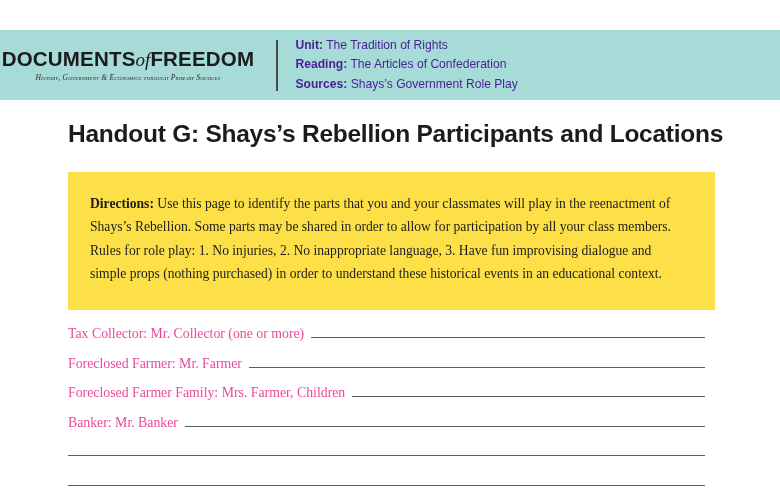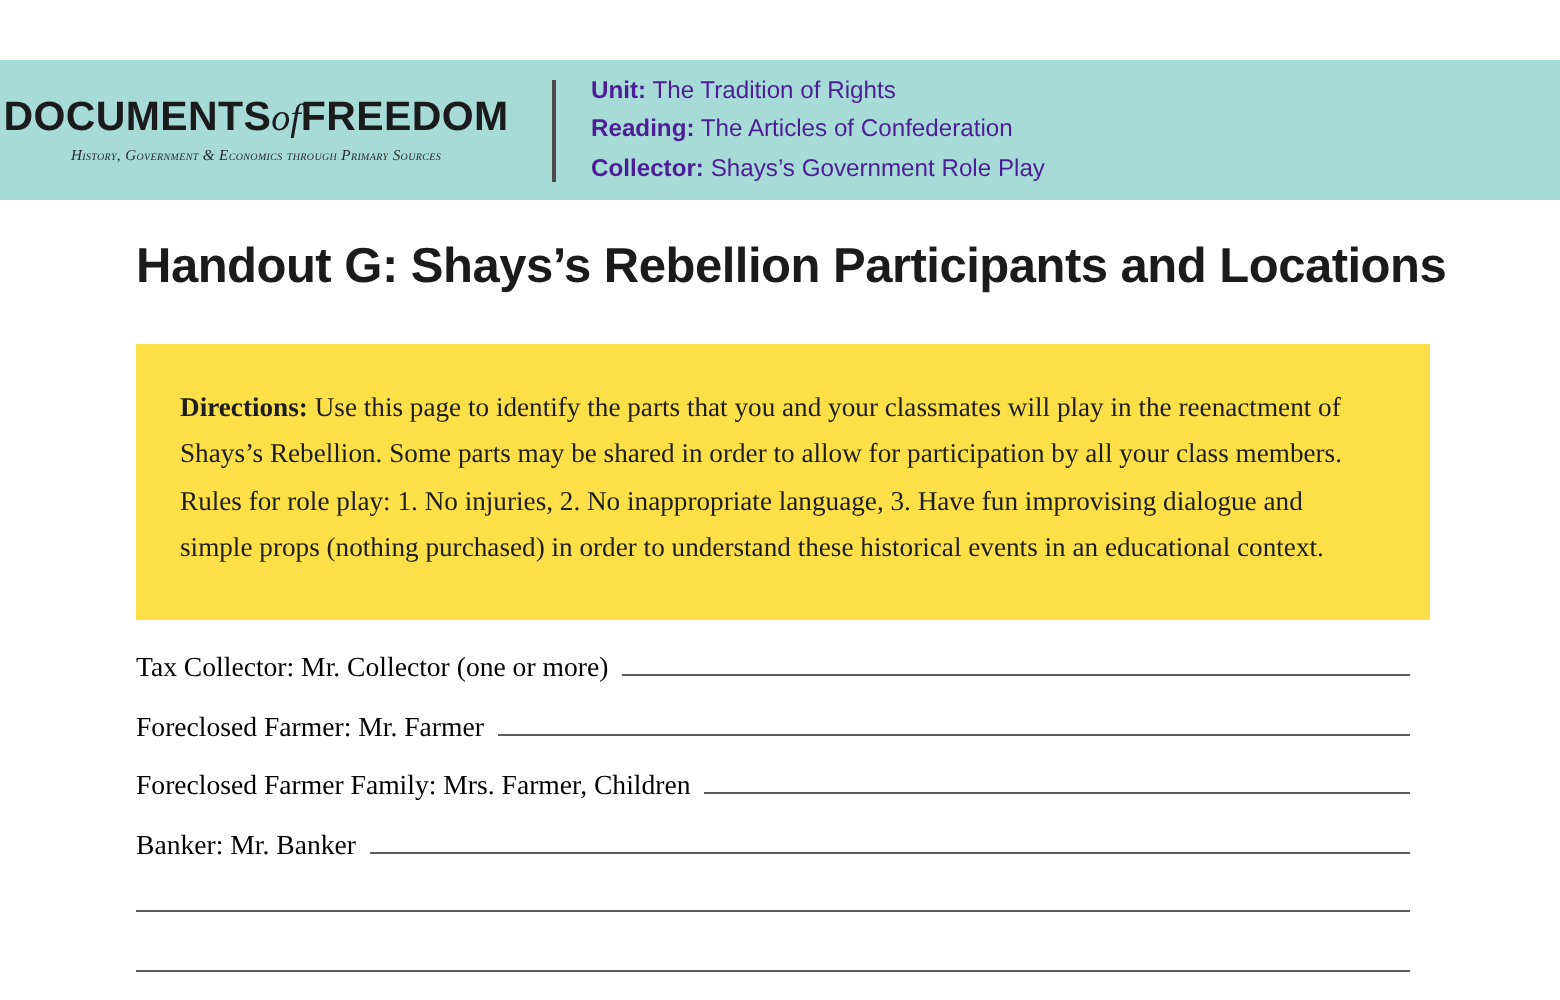--- a/index.html
+++ b/index.html
@@ -130,21 +130,21 @@
     width: 637px;
   }
   .role-row {
     display: flex;
     align-items: baseline;
     height: 29.5px;
   }
   .role-label {
     font-family: "Liberation Serif", serif;
     font-size: 13.8px;
-    color: #000000;
+    color: #ec4899;
     white-space: nowrap;
     flex: none;
     padding-right: 7px;
   }
   .role-blank {
     flex: 1 1 auto;
     border-bottom: 1.4px solid #5d5d5d;
     height: 13px;
     min-width: 10px;
   }
@@ -159,21 +159,21 @@
     <div class="brand-subtitle">History, Government &amp; Economics through Primary Sources</div>
   </div>
 
   <div class="header-divider"></div>
 
   <div class="header-meta">
     <div class="meta-line"><span class="meta-label">Unit:</span>
       <span>The Tradition of Rights</span></div>
     <div class="meta-line"><span class="meta-label">Reading:</span>
       <span>The Articles of Confederation</span></div>
-    <div class="meta-line"><span class="meta-label">Collector:</span>
+    <div class="meta-line"><span class="meta-label">Sources:</span>
       <span>Shays’s Government Role Play</span></div>
   </div>
 
 </div>
 
 <h1 class="page-title">Handout G: Shays’s Rebellion Participants and Locations</h1>
 
 <div class="directions-box">
   <p class="directions-text"><span class="dir-label">Directions:</span><span> Use this page to identify the parts that you and your classmates will play in the reenactment of Shays’s Rebellion.  Some parts may be shared in order to allow for participation by all your class members. Rules for role play: 1. No injuries, 2. No inappropriate language, 3. Have fun improvising dialogue and simple props (nothing purchased) in order to understand these historical events in an educational context.</span></p>
 </div>

